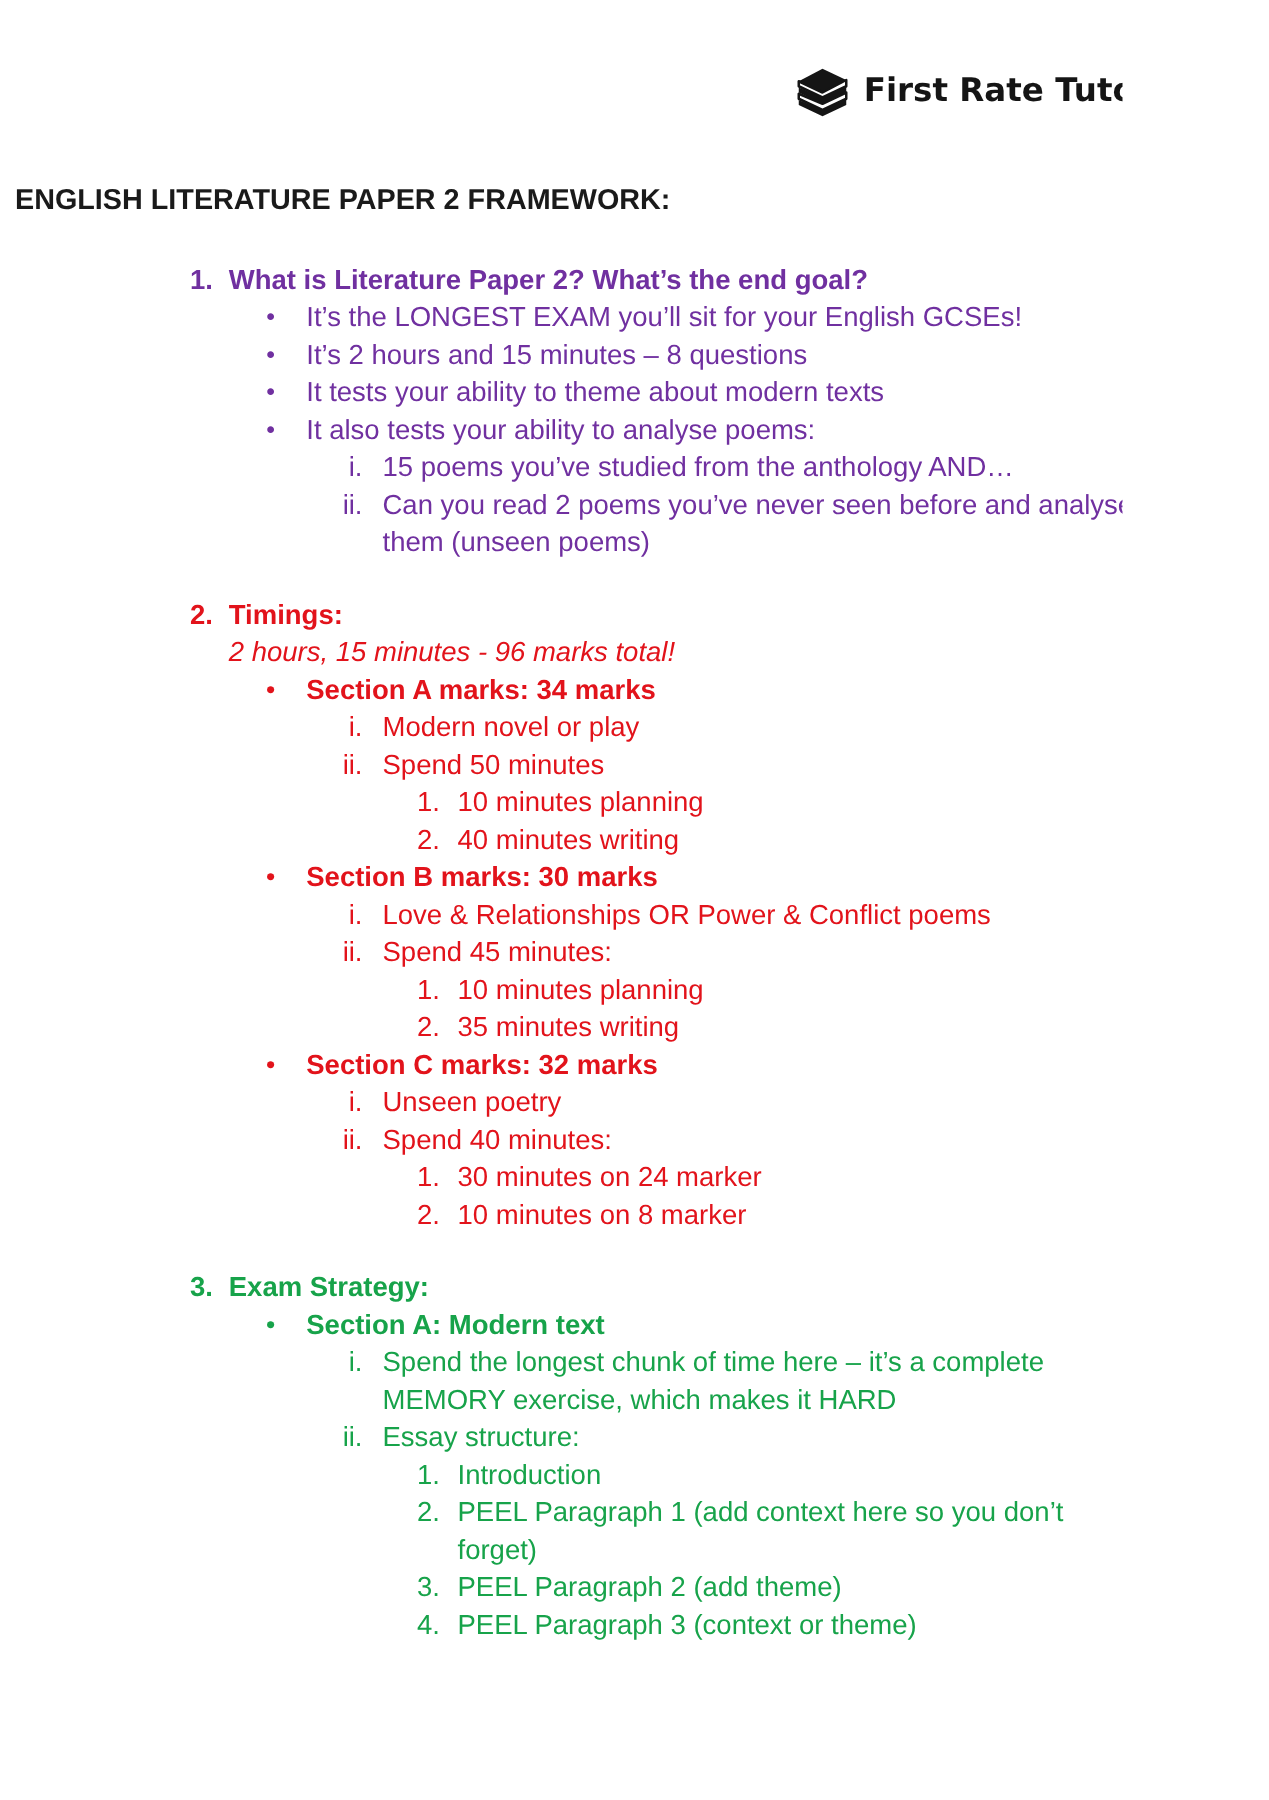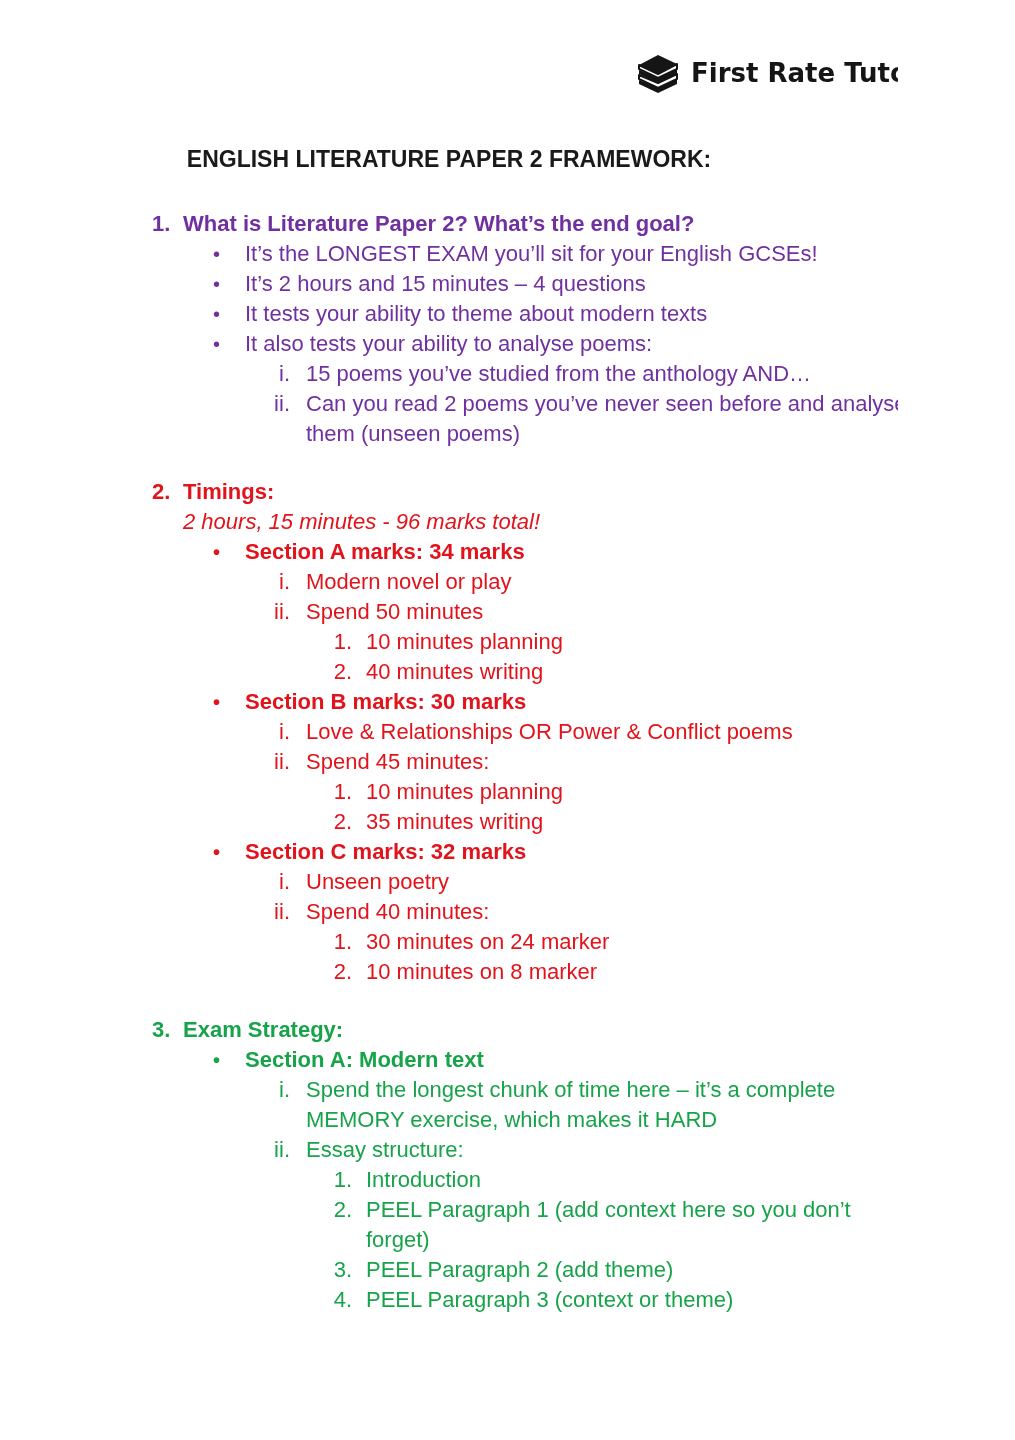--- a/index.html
+++ b/index.html
@@ -11,21 +11,21 @@
     color:#1a1a1a;
     overflow:hidden;
   }
   
   .logo{position:absolute;top:50px;left:636px;display:flex;align-items:center;gap:9px;}
   .logo-icon{width:46px;height:46px;flex:0 0 auto;}
   .logo-text{font-family:"DejaVu Sans",sans-serif;font-weight:bold;font-size:26px;color:#151515;letter-spacing:0px;white-space:nowrap;}
   
   .title{
     position:absolute;top:146px;left:0;width:100%;
-    text-align:center;font-size:23px;font-weight:bold;color:var(--heading_black);
+    font-size:23px;font-weight:bold;color:var(--heading_black);padding-left:12px;
   }
   
   .doc{position:absolute;top:209px;left:0;width:1015px;}
   .sec + .sec{margin-top:28px;}
   .line{display:flex;line-height:30px;font-size:22px;max-width:960px;}
   .mk{flex:0 0 auto;}
   .txt{white-space:pre-line;}
   .l0{margin-left:152px;font-weight:bold;}
   .l0 .mk{width:31px;}
   .sub{margin-left:183px;font-weight:normal;font-style:italic;}
@@ -68,21 +68,21 @@
       <div class="line l0">
         <span class="mk">1.</span>
         <span class="txt">What is Literature Paper 2? What’s the end goal?</span>
       </div>
       <div class="line l1">
           <span class="mk">•</span>
           <span class="txt">It’s the LONGEST EXAM you’ll sit for your English GCSEs!</span>
         </div>
       <div class="line l1">
           <span class="mk">•</span>
-          <span class="txt">It’s 2 hours and 15 minutes – 4 questions</span>
+          <span class="txt">It’s 2 hours and 15 minutes – 8 questions</span>
         </div>
       <div class="line l1">
           <span class="mk">•</span>
           <span class="txt">It tests your ability to theme about modern texts</span>
         </div>
       <div class="line l1">
           <span class="mk">•</span>
           <span class="txt">It also tests your ability to analyse poems:</span>
         </div>
       <div class="line l2">

